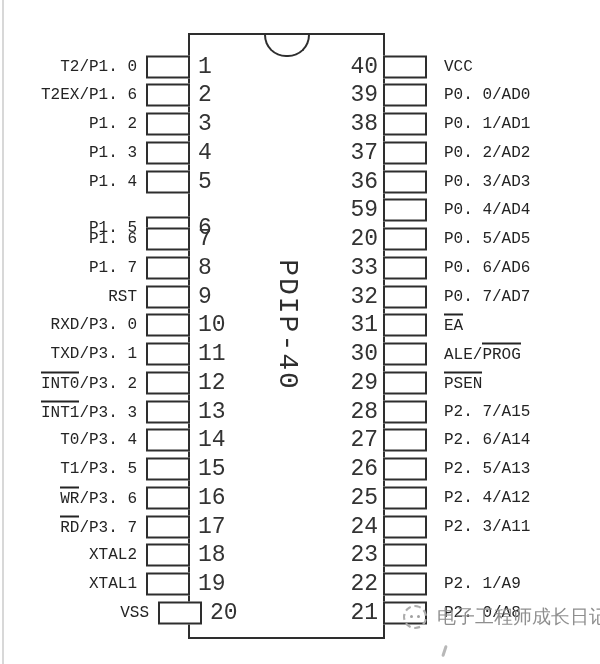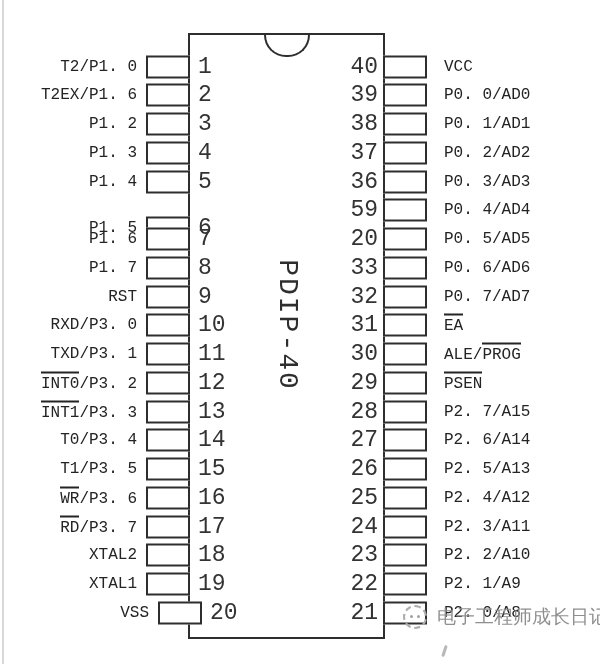--- a/index.html
+++ b/index.html
@@ -316,21 +316,20 @@
         <div class="pin-label"><span>P2. 4/A12</span></div>
         <div class="pin-box"></div>
         <div class="pin-number">25</div>
       </div>
       <div class="pin-row right" style="top: 512.5px;">
         <div class="pin-label"><span>P2. 3/A11</span></div>
         <div class="pin-box"></div>
         <div class="pin-number">24</div>
       </div>
       <div class="pin-row right" style="top: 541.25px;">
-        <div class="pin-label"><span>P2. 2/A10</span></div>
         <div class="pin-box"></div>
         <div class="pin-number">23</div>
       </div>
       <div class="pin-row right" style="top: 570px;">
         <div class="pin-label"><span>P2. 1/A9</span></div>
         <div class="pin-box"></div>
         <div class="pin-number">22</div>
       </div>
       <div class="pin-row right" style="top: 598.75px;">
         <div class="pin-label"><span>P2. 0/A8</span></div>

